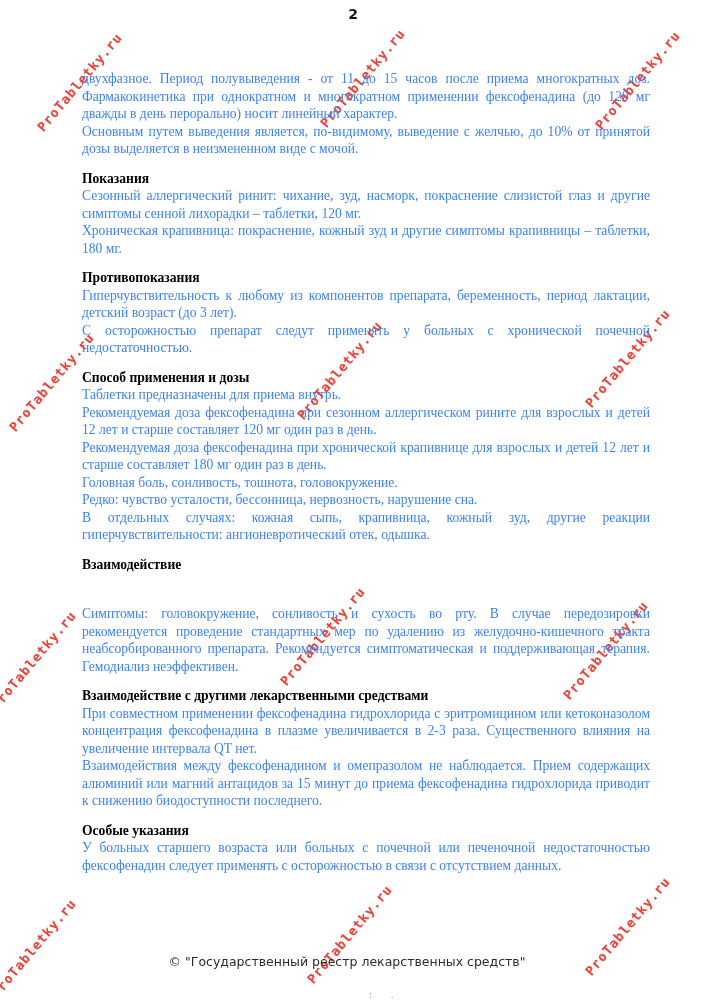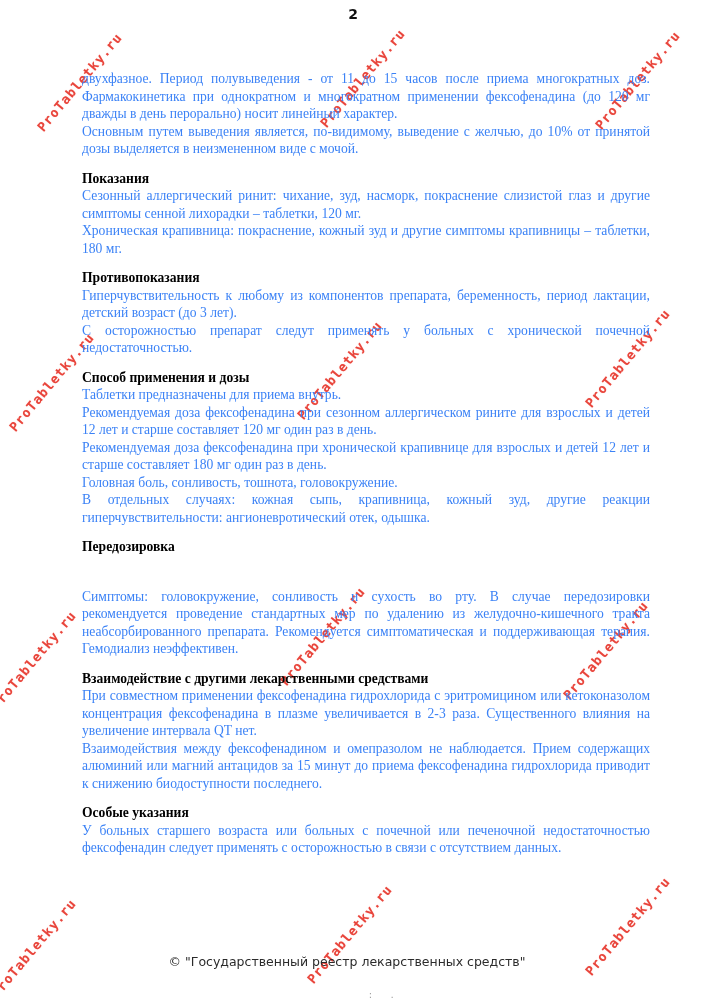--- a/index.html
+++ b/index.html
@@ -90,22 +90,23 @@
       <p>Сезонный аллергический ринит: чихание, зуд, насморк, покраснение слизистой глаз и другие симптомы сенной лихорадки – таблетки, 120 мг.</p>
       <p>Хроническая крапивница: покраснение, кожный зуд и другие симптомы крапивницы – таблетки, 180 мг.</p>
       <h3>Противопоказания</h3>
       <p>Гиперчувствительность к любому из компонентов препарата, беременность, период лактации, детский возраст (до 3 лет).</p>
       <p>С осторожностью препарат следут применять у больных с хронической почечной недостаточностью.</p>
       <h3>Способ применения и дозы</h3>
       <p>Таблетки предназначены для приема внутрь.</p>
       <p>Рекомендуемая доза фексофенадина при сезонном аллергическом рините для взрослых и детей 12 лет и старше составляет 120 мг один раз в день.</p>
       <p>Рекомендуемая доза фексофенадина при хронической крапивнице для взрослых и детей 12 лет и старше составляет 180 мг один раз в день.</p>
       <p>Головная боль, сонливость, тошнота, головокружение.</p>
+      <p>Редко: чувство усталости, бессонница, нервозность, нарушение сна.</p>
       <p>В отдельных случаях: кожная сыпь, крапивница, кожный зуд, другие реакции гиперчувствительности: ангионевротический отек, одышка.</p>
-      <h3>Передозировка</h3>
+      <h3>Взаимодействие</h3>
       <p class="gapped">Симптомы: головокружение, сонливость и сухость во рту. В случае передозировки рекомендуется проведение стандартных мер по удалению из желудочно-кишечного тракта неабсорбированного препарата. Рекомендуется симптоматическая и поддерживающая терапия. Гемодиализ неэффективен.</p>
       <h3>Взаимодействие с другими лекарственными средствами</h3>
       <p>При совместном применении фексофенадина гидрохлорида с эритромицином или кетоконазолом концентрация фексофенадина в плазме увеличивается в 2-3 раза. Существенного влияния на увеличение интервала QT нет.</p>
       <p>Взаимодействия между фексофенадином и омепразолом не наблюдается. Прием содержащих алюминий или магний антацидов за 15 минут до приема фексофенадина гидрохлорида приводит к снижению биодоступности последнего.</p>
       <h3>Особые указания</h3>
       <p>У больных старшего возраста или больных с почечной или печеночной недостаточностью фексофенадин следует применять с осторожностью в связи с отсутствием данных.</p>
     </div>
 
   <div class="footer">© "Государственный реестр лекарственных средств"</div>
 

